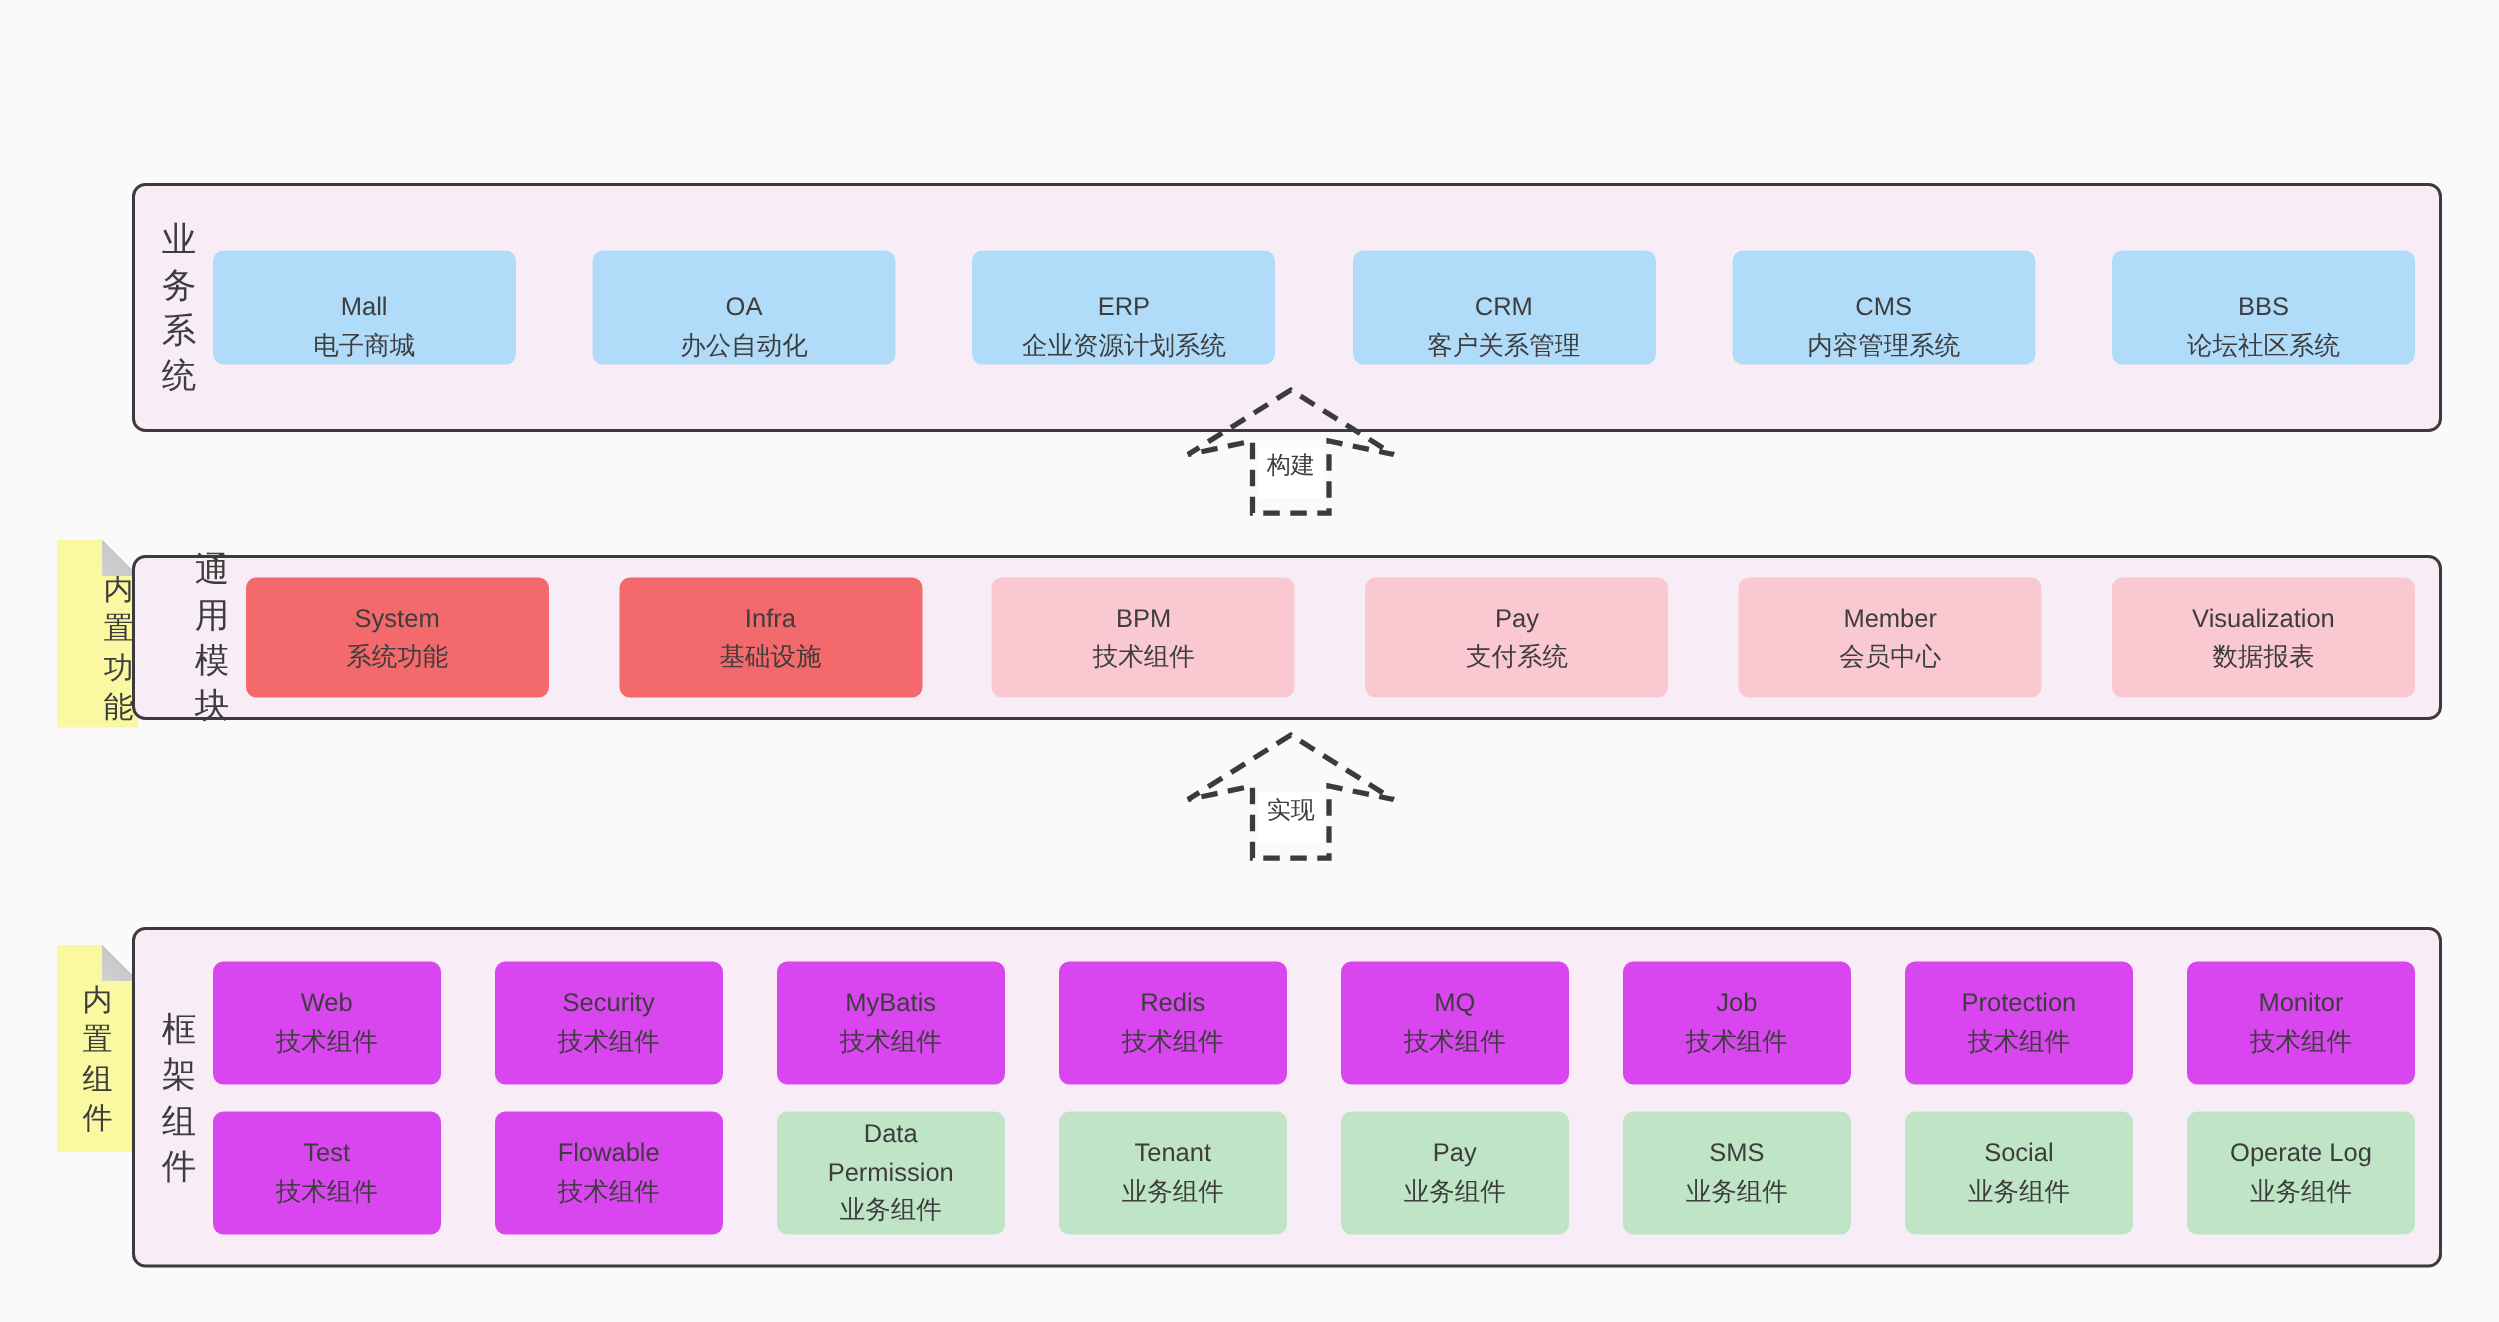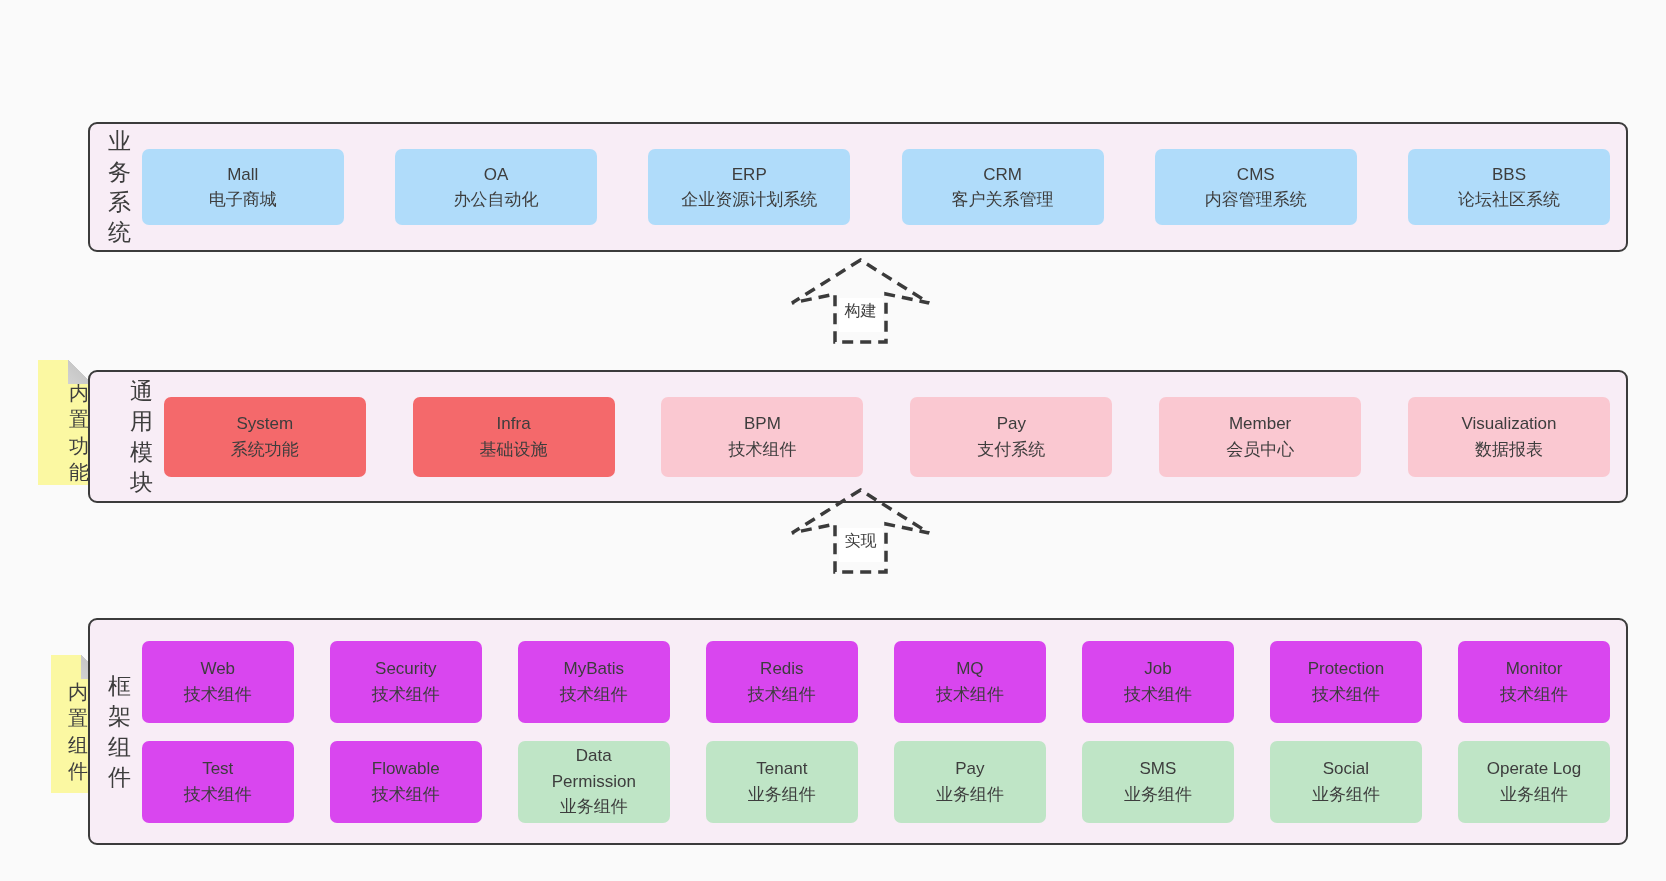--- a/index.html
+++ b/index.html
@@ -16,22 +16,22 @@
     position:absolute;
     left:88px;
     width:1540px;
     background:#f8edf6;
     border:2px solid #3b3b3b;
     border-radius:9px;
     display:flex;
     align-items:center;
     box-sizing:border-box;
   }
-  .band-1{top:122px;height:130px;}
-  .band-2{top:370px;height:133px;padding-left:22px;}
+  .band-1{top:122px;height:166px;}
+  .band-2{top:370px;height:110px;padding-left:22px;}
   .band-3{top:618px;height:227px;}
   .v-text{
     width:1.25em;
     word-break:break-all;
     text-align:center;
     line-height:1.32;
   }
   .band-label{
     font-size:23px;
     margin-left:15px;
@@ -53,21 +53,21 @@
     flex-direction:column;
     align-items:center;
     justify-content:center;
     text-align:center;
     font-size:17px;
     line-height:1.5;
   }
   .h76{height:76px;}
   .h80{height:80px;}
   .h82{height:82px;}
-  .blue{background:#b0dcfa;}
+  .blue{background:#b0dcfa;justify-content:flex-end;}
   .red{background:#f4696b;}
   .pink{background:#fac8d1;}
   .green{background:#d946ef;}
   .green-light{background:#bfe5c6;}
   .box .name{white-space:pre-line;}
   
   .sticky{
     position:absolute;
     left:38px;
     width:54px;
@@ -77,21 +77,21 @@
     justify-content:center;
     font-size:20px;
   }
   .sticky::after{
     content:'';
     position:absolute;top:0;right:0;
     width:24px;height:24px;
     background:linear-gradient(to bottom left,#fafafa 49.5%,#c8c8c8 50%,#d2d2d2 100%);
   }
   .sticky-1{top:360px;height:125px;padding-top:20px;padding-left:28px;}
-  .sticky-2{top:655px;height:138px;padding-top:24px;margin-left:13px;}
+  .sticky-2{top:630px;height:138px;padding-top:24px;}
   
   .arrow{
     position:absolute;
     left:788px;
     width:145px;
     height:88px;
   }
   .arrow-1{top:257px;}
   .arrow-2{top:487px;}
   .arrow svg{display:block;width:100%;height:100%;}

